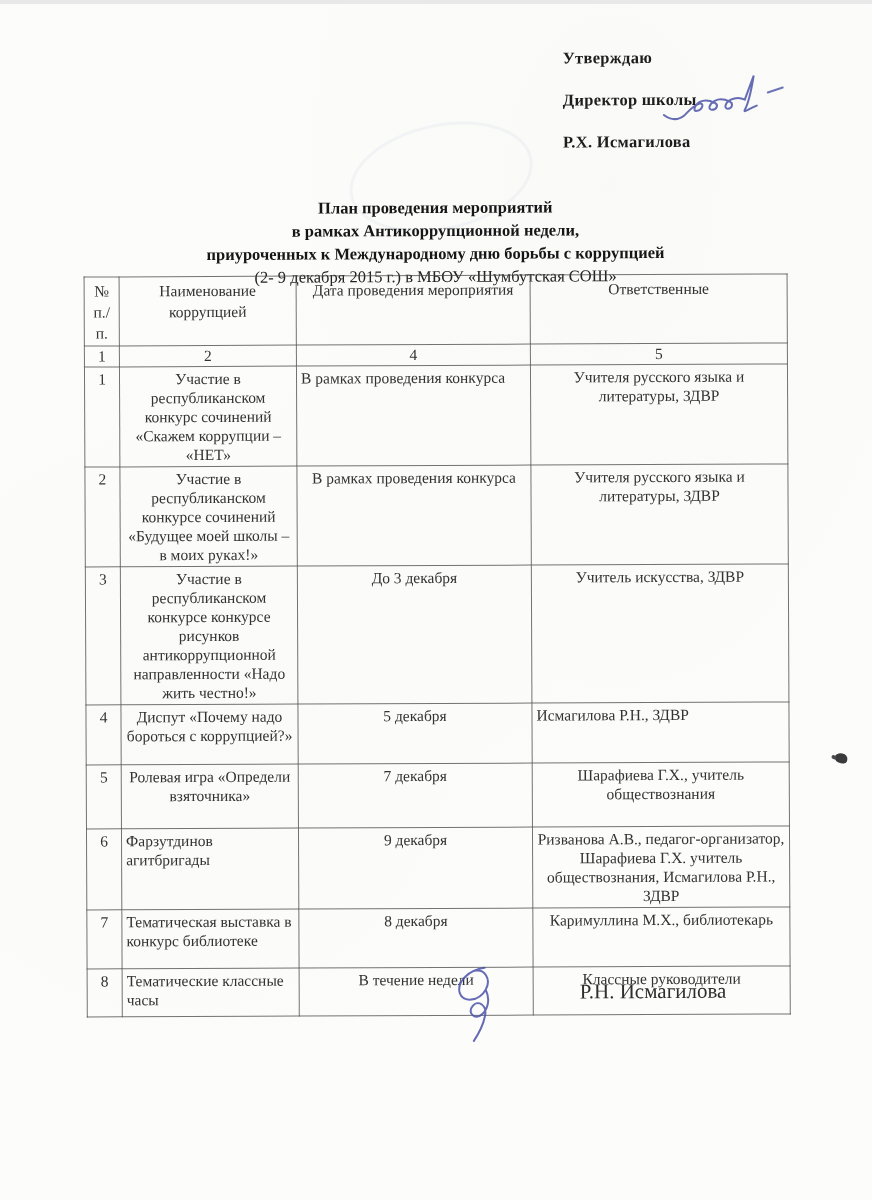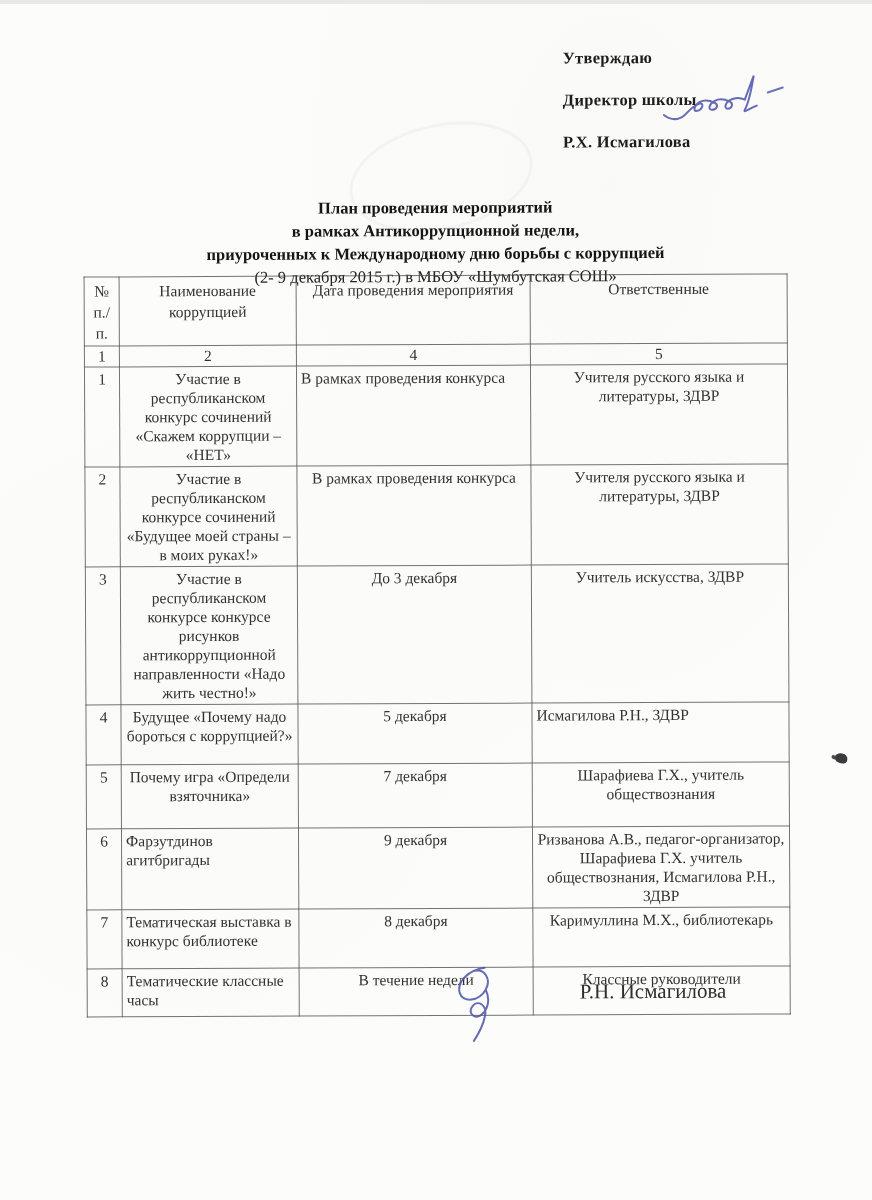--- a/index.html
+++ b/index.html
@@ -190,39 +190,39 @@
       </thead>
       <tbody>
         <tr class="r1">
           <td class="c-num">1</td>
           <td class="al-c">Участие в республиканском конкурс сочинений «Скажем коррупции – «НЕТ»</td>
           <td class="al-l">В рамках проведения конкурса</td>
           <td class="al-c">Учителя русского языка и литературы, ЗДВР</td>
         </tr>
         <tr class="r2">
           <td class="c-num">2</td>
-          <td class="al-c">Участие в республиканском конкурсе сочинений «Будущее моей страны – в моих руках!»</td>
+          <td class="al-c">Участие в республиканском конкурсе сочинений «Будущее моей школы – в моих руках!»</td>
           <td class="al-c">В рамках проведения конкурса</td>
           <td class="al-c">Учителя русского языка и литературы, ЗДВР</td>
         </tr>
         <tr class="r3">
           <td class="c-num">3</td>
           <td class="al-c">Участие в республиканском конкурсе конкурсе рисунков антикоррупционной направленности «Надо жить честно!»</td>
           <td class="al-c">До 3 декабря</td>
           <td class="al-c">Учитель искусства, ЗДВР</td>
         </tr>
         <tr class="r4">
           <td class="c-num">4</td>
-          <td class="al-c">Будущее «Почему надо бороться с коррупцией?»</td>
+          <td class="al-c">Диспут «Почему надо бороться с коррупцией?»</td>
           <td class="al-c">5 декабря</td>
           <td class="al-l">Исмагилова Р.Н., ЗДВР</td>
         </tr>
         <tr class="r5">
           <td class="c-num">5</td>
-          <td class="al-c">Почему игра «Определи взяточника»</td>
+          <td class="al-c">Ролевая игра «Определи взяточника»</td>
           <td class="al-c">7 декабря</td>
           <td class="al-c">Шарафиева Г.Х., учитель обществознания</td>
         </tr>
         <tr class="r6">
           <td class="c-num">6</td>
           <td class="al-l">Фарзутдинов агитбригады</td>
           <td class="al-c">9 декабря</td>
           <td class="al-c">Ризванова А.В., педагог-организатор, Шарафиева Г.Х. учитель обществознания, Исмагилова Р.Н., ЗДВР</td>
         </tr>
         <tr class="r7">

